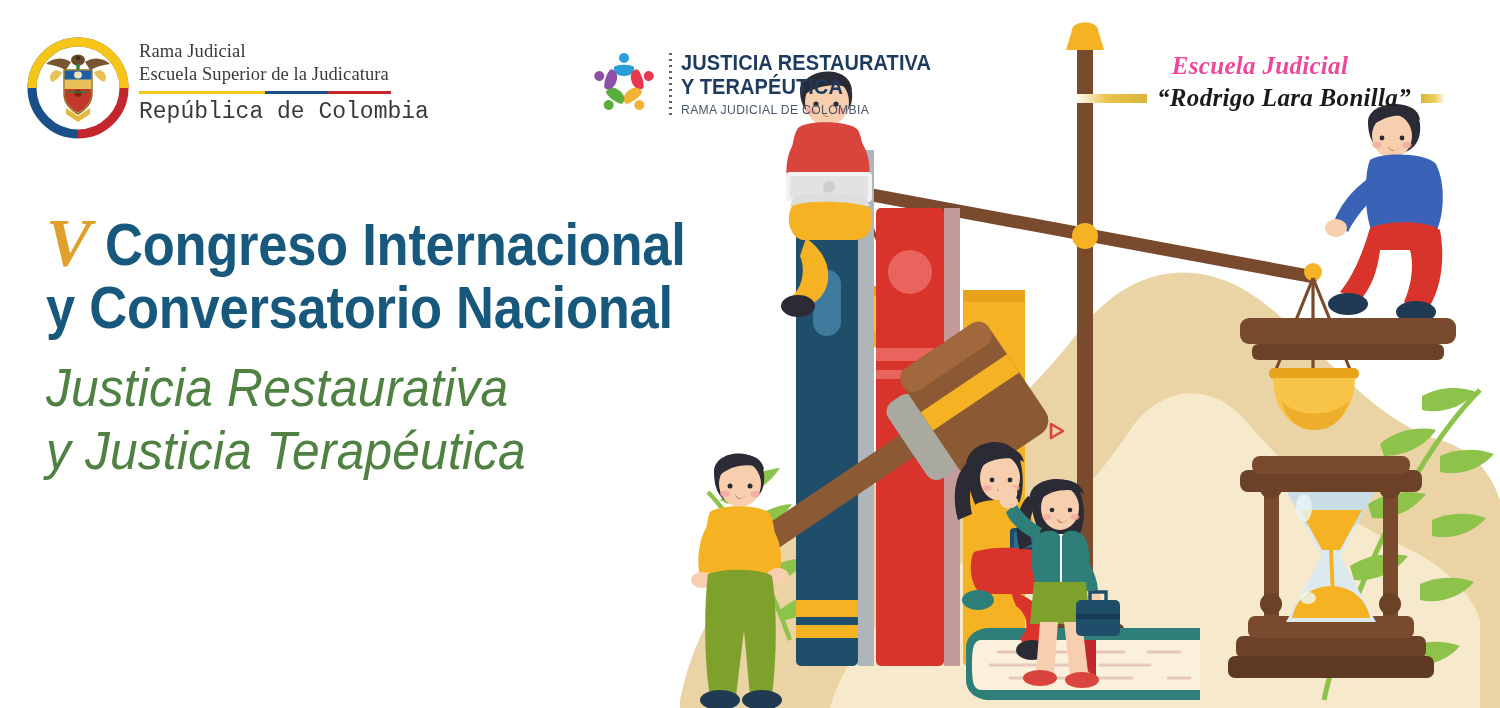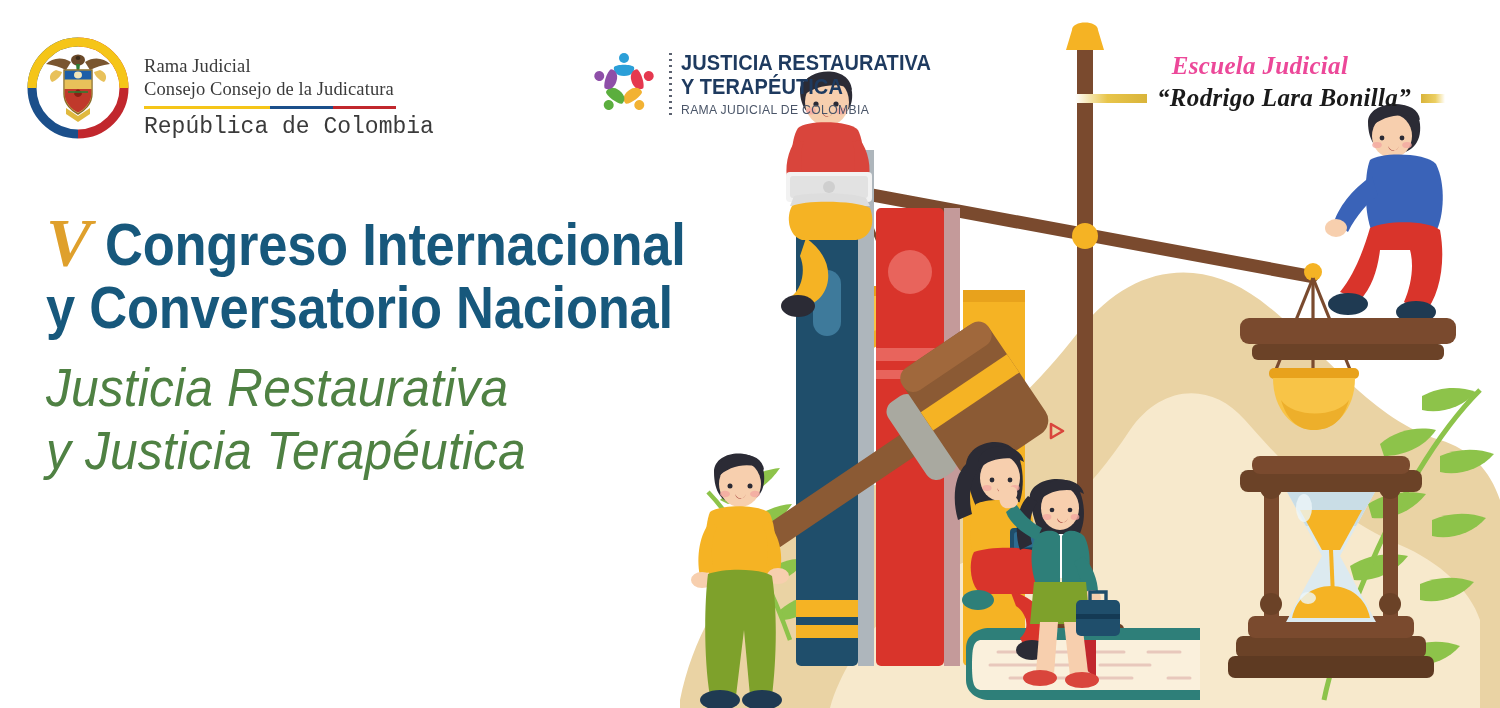--- a/index.html
+++ b/index.html
@@ -23,22 +23,22 @@
     width: 1500px;
     height: 150px;
     z-index: 40;
   }
 
   
   .logo-rama {
     position: absolute;
     left: 26px; top: 36px;
     display: flex;
-    align-items: flex-end;
-    gap: 14px;
+    align-items: flex-start;
+    gap: 9px;
   }
   .emblem-wrap {
     width: 104px; height: 104px;
     position: relative;
     flex: 0 0 auto;
   }
   .rama-text { padding-top: 4px; }
   .rama-line1, .rama-line2 {
     font-family: "Liberation Serif", serif;
     font-size: 18.5px;
@@ -227,21 +227,21 @@
           <path d="M38.7 53 L65.3 53 L65.3 58 C65.3 67 58 73.6 52 76.6 C46 73.6 38.7 67 38.7 58 Z" fill="#c0392b"></path>
           <ellipse cx="52" cy="39" rx="4" ry="3.4" fill="#f2e6b8"></ellipse>
           <path d="M48 58 C50 52 54 52 56 58 C54 62 50 62 48 58 Z" fill="#8a1f14"></path>
           <path d="M42 56 L62 56" stroke="#2e7d32" stroke-width="1.6"></path>
 
           <path d="M40 72 L52 80 L64 72 L64 78 L52 86 L40 78 Z" fill="#e0b93f"></path>
         </svg>
       </div>
       <div class="rama-text">
         <div class="rama-line1">Rama Judicial</div>
-        <div class="rama-line2">Consejo Consejo de la Judicatura</div>
+        <div class="rama-line2">Escuela Superior de la Judicatura</div>
         <div class="tricolor-rule">
           <div class="tri-y"></div>
           <div class="tri-b"></div>
           <div class="tri-r"></div>
         </div>
         <div class="rama-line3">República de Colombia</div>
       </div>
     </div>
 
     <div class="logo-jrt">

